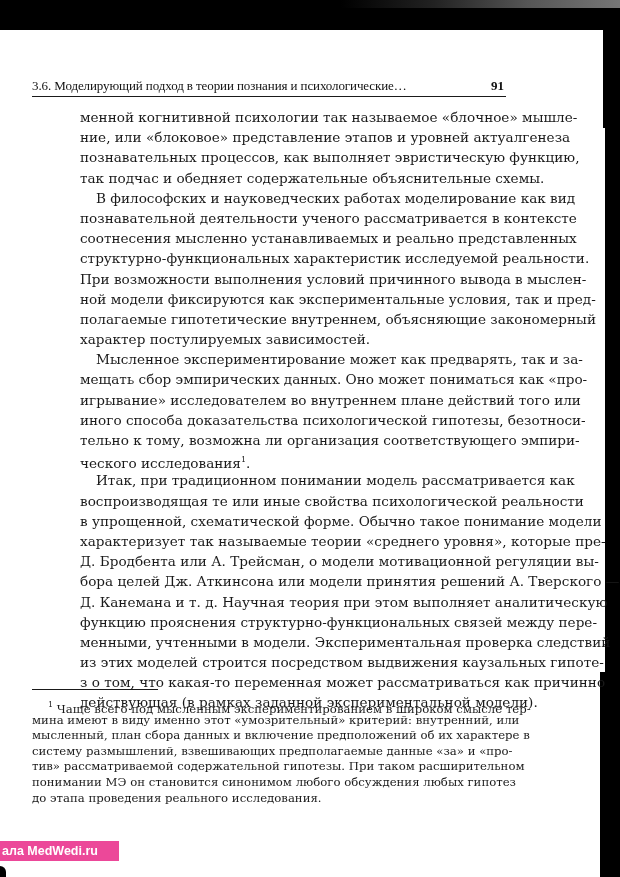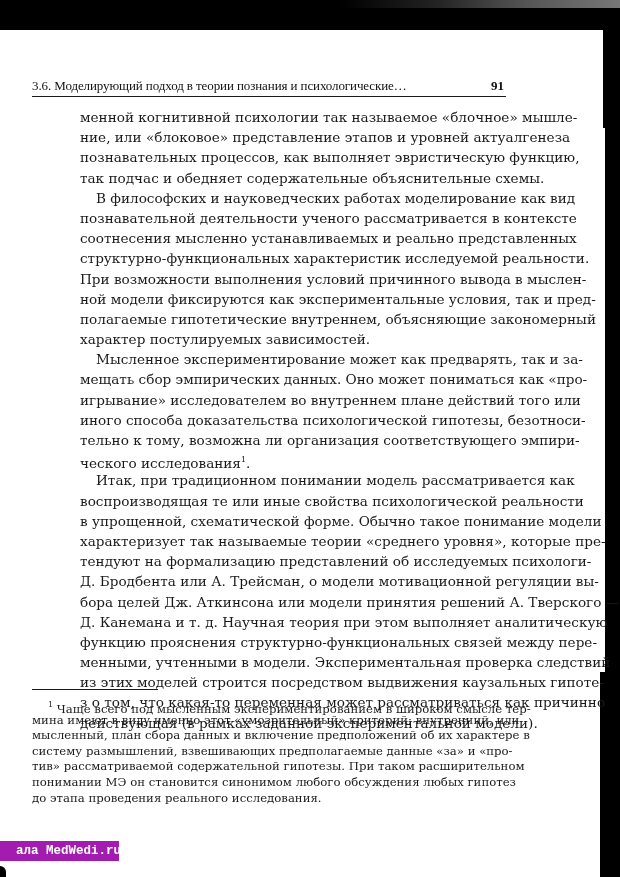--- a/index.html
+++ b/index.html
@@ -53,23 +53,23 @@
     position: absolute; left: 32px; top: 689px; width: 126px; height: 0;
     border-top: 1.2px solid #1a1a1a;
   }
   .footnote {
     position: absolute; left: 32px; top: 697px; width: 474px;
     font-size: 11.7px; line-height: 15.6px;
   }
   .footnote .line { height: 15.6px; }
   .watermark {
     position: absolute; left: 0; top: 841px; width: 119px; height: 20px;
-    background: #a21caf; color: #ffffff;
-    font-family: Liberation Mono, monospace; font-weight: bold; font-size: 12.5px; line-height: 20px;
-    padding-left: 16px; box-sizing: border-box; white-space: nowrap; overflow: hidden;
+    background: #ec4899; color: #ffffff;
+    font-family: Liberation Sans, sans-serif; font-weight: bold; font-size: 12.5px; line-height: 20px;
+    padding-left: 2px; box-sizing: border-box; white-space: nowrap; overflow: hidden;
   }
 </style>
 </head>
 <body>
 
 <div class="scan-top"></div>
 <div class="scan-top-band"></div>
 <div class="scan-right"></div>
 <div class="scan-right-step"></div>
 <div class="scan-right-step2"></div>
@@ -107,21 +107,20 @@
     <span class="line">иного способа доказательства психологической гипотезы, безотноси-</span>
     <span class="line">тельно к тому, возможна ли организация соответствующего эмпири-</span>
     <span class="line last"><span>ческого исследования</span><span class="sup">1</span><span>.</span></span>
   </div>
 
   <div>
     <span class="line indent">Итак, при традиционном понимании модель рассматривается как</span>
     <span class="line">воспроизводящая те или иные свойства психологической реальности</span>
     <span class="line">в упрощенной, схематической форме. Обычно такое понимание модели</span>
     <span class="line">характеризует так называемые теории «среднего уровня», которые пре-</span>
-    <span class="line">тендуют на формализацию представлений об исследуемых психологи-</span>
     <span class="line">Д. Бродбента или А. Трейсман, о модели мотивационной регуляции вы-</span>
     <span class="line">бора целей Дж. Аткинсона или модели принятия решений А. Тверского —</span>
     <span class="line">Д. Канемана и т. д. Научная теория при этом выполняет аналитическую</span>
     <span class="line">функцию прояснения структурно-функциональных связей между пере-</span>
     <span class="line">менными, учтенными в модели. Экспериментальная проверка следствий</span>
     <span class="line">из этих моделей строится посредством выдвижения каузальных гипоте-</span>
     <span class="line">з о том, что какая-то переменная может рассматриваться как причинно</span>
     <span class="line last">действующая (в рамках заданной экспериментальной модели).</span>
   </div>
 </div>

